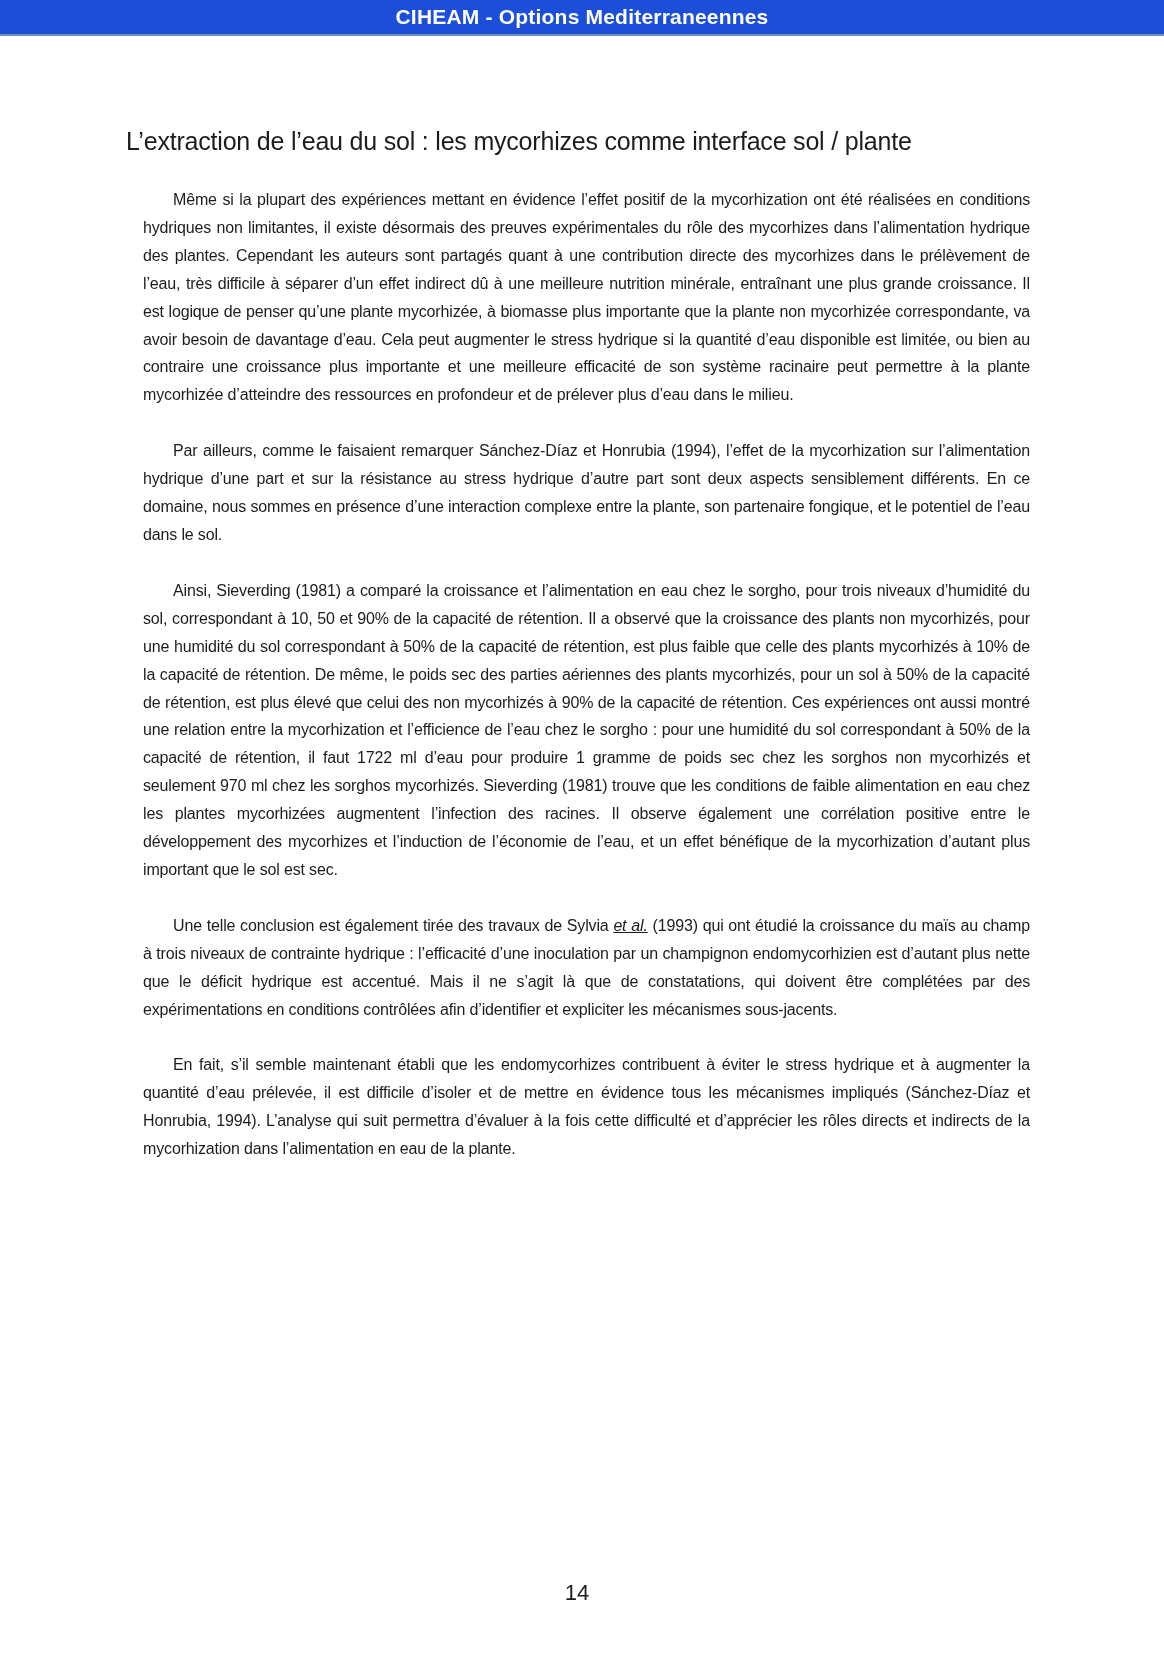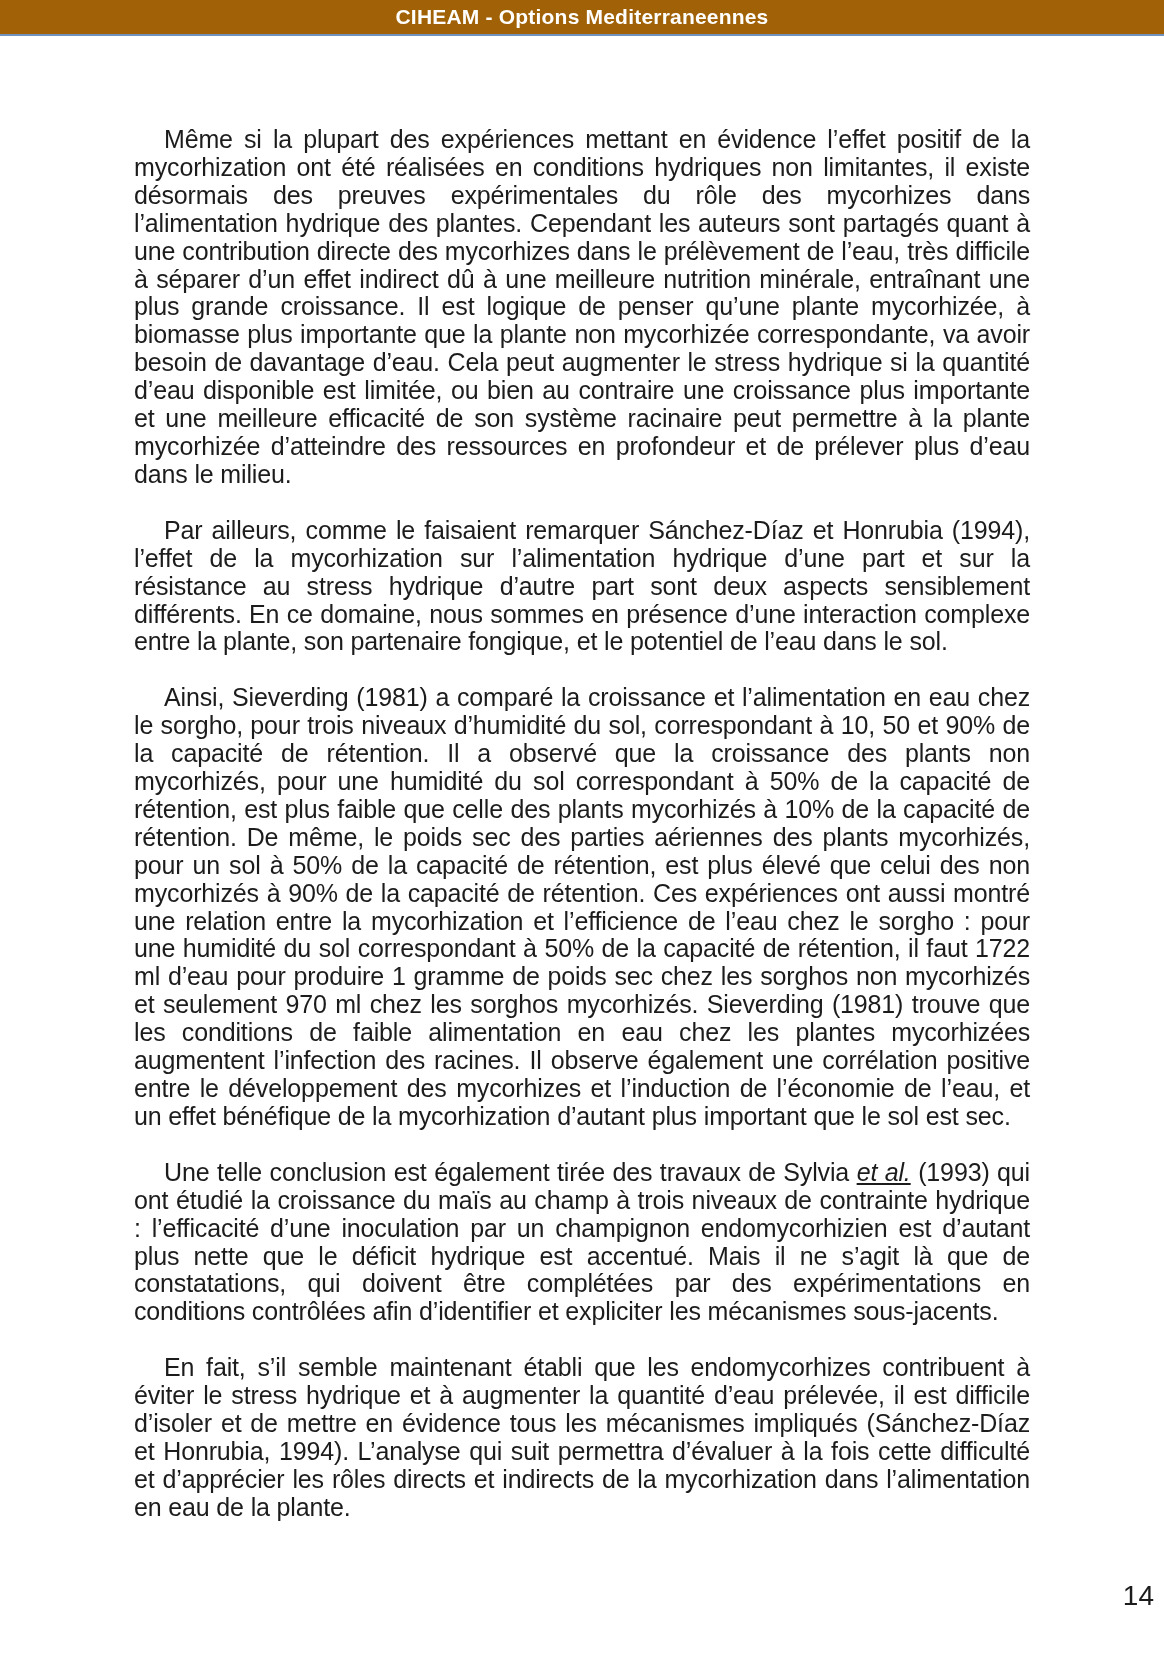--- a/index.html
+++ b/index.html
@@ -2,51 +2,52 @@
 <html><head>
 <meta charset="utf-8">
 <style>
   html, body { margin: 0; padding: 0; }
   body {
     width: 1164px; height: 1680px; background: #ffffff; position: relative; overflow: hidden;
     font-family: "Liberation Sans", sans-serif; color: #1c1c1c;
   }
   .banner {
     position: absolute; left: 0; top: 0; width: 1164px; height: 34px;
-    background: #a16207; border-bottom: 2px solid #6f93bd;
+    background: #1d4ed8; border-bottom: 2px solid #6f93bd;
     color: #ffffff; font-weight: bold; font-size: 21px;
     display: flex; align-items: center; justify-content: center;
     letter-spacing: 0.2px;
   }
   .page {
     position: absolute; left: 126px; top: 126px; width: 904px;
   }
   .heading {
     font-size: 25px; font-weight: normal; margin: 0 0 30px 0; line-height: 1.2;
     letter-spacing: -0.2px; white-space: nowrap;
   }
   .para {
-    font-size: 25px; line-height: 27.9px; text-align: justify;
-    text-indent: 30px; margin: 0 0 28px 8px;
+    font-size: 16px; line-height: 27.9px; text-align: justify;
+    text-indent: 30px; margin: 0 0 28px 17px;
     letter-spacing: -0.15px;
   }
   .para em { font-style: italic; text-decoration: underline; }
   .page-number {
-    position: absolute; top: 1580px; left: 0; width: 1154px; text-align: right;
-    font-size: 28px;
+    position: absolute; top: 1580px; left: 0; width: 1154px; text-align: center;
+    font-size: 22px;
   }
 </style>
 </head>
 <body>
 
 <div class="banner">
   <span>CIHEAM - Options Mediterraneennes</span>
 </div>
 
 <div class="page">
+  <h2 class="heading">L’extraction de l’eau du sol : les mycorhizes comme interface sol / plante</h2>
 
   <p class="para">Même si la plupart des expériences mettant en évidence l’effet positif de la mycorhization ont été réalisées en conditions hydriques non limitantes, il existe désormais des preuves expérimentales du rôle des mycorhizes dans l’alimentation hydrique des plantes. Cependant les auteurs sont partagés quant à une contribution directe des mycorhizes dans le prélèvement de l’eau, très difficile à séparer d’un effet indirect dû à une meilleure nutrition minérale, entraînant une plus grande croissance. Il est logique de penser qu’une plante mycorhizée, à biomasse plus importante que la plante non mycorhizée correspondante, va avoir besoin de davantage d’eau. Cela peut augmenter le stress hydrique si la quantité d’eau disponible est limitée, ou bien au contraire une croissance plus importante et une meilleure efficacité de son système racinaire peut permettre à la plante mycorhizée d’atteindre des ressources en profondeur et de prélever plus d’eau dans le milieu.</p>
   <p class="para">Par ailleurs, comme le faisaient remarquer Sánchez-Díaz et Honrubia (1994), l’effet de la mycorhization sur l’alimentation hydrique d’une part et sur la résistance au stress hydrique d’autre part sont deux aspects sensiblement différents. En ce domaine, nous sommes en présence d’une interaction complexe entre la plante, son partenaire fongique, et le potentiel de l’eau dans le sol.</p>
   <p class="para">Ainsi, Sieverding (1981) a comparé la croissance et l’alimentation en eau chez le sorgho, pour trois niveaux d’humidité du sol, correspondant à 10, 50 et 90% de la capacité de rétention. Il a observé que la croissance des plants non mycorhizés, pour une humidité du sol correspondant à 50% de la capacité de rétention, est plus faible que celle des plants mycorhizés à 10% de la capacité de rétention. De même, le poids sec des parties aériennes des plants mycorhizés, pour un sol à 50% de la capacité de rétention, est plus élevé que celui des non mycorhizés à 90% de la capacité de rétention. Ces expériences ont aussi montré une relation entre la mycorhization et l’efficience de l’eau chez le sorgho : pour une humidité du sol correspondant à 50% de la capacité de rétention, il faut 1722 ml d’eau pour produire 1 gramme de poids sec chez les sorghos non mycorhizés et seulement 970 ml chez les sorghos mycorhizés. Sieverding (1981) trouve que les conditions de faible alimentation en eau chez les plantes mycorhizées augmentent l’infection des racines. Il observe également une corrélation positive entre le développement des mycorhizes et l’induction de l’économie de l’eau, et un effet bénéfique de la mycorhization d’autant plus important que le sol est sec.</p>
   <p class="para"><span>Une telle conclusion est également tirée des travaux de Sylvia </span><em>et al.</em><span> (1993) qui ont étudié la croissance du maïs au champ à trois niveaux de contrainte hydrique : l’efficacité d’une inoculation par un champignon endomycorhizien est d’autant plus nette que le déficit hydrique est accentué. Mais il ne s’agit là que de constatations, qui doivent être complétées par des expérimentations en conditions contrôlées afin d’identifier et expliciter les mécanismes sous-jacents.</span></p>
   <p class="para">En fait, s’il semble maintenant établi que les endomycorhizes contribuent à éviter le stress hydrique et à augmenter la quantité d’eau prélevée, il est difficile d’isoler et de mettre en évidence tous les mécanismes impliqués (Sánchez-Díaz et Honrubia, 1994). L’analyse qui suit permettra d’évaluer à la fois cette difficulté et d’apprécier les rôles directs et indirects de la mycorhization dans l’alimentation en eau de la plante.</p>
 </div>
 
 <div class="page-number">14</div>
 

